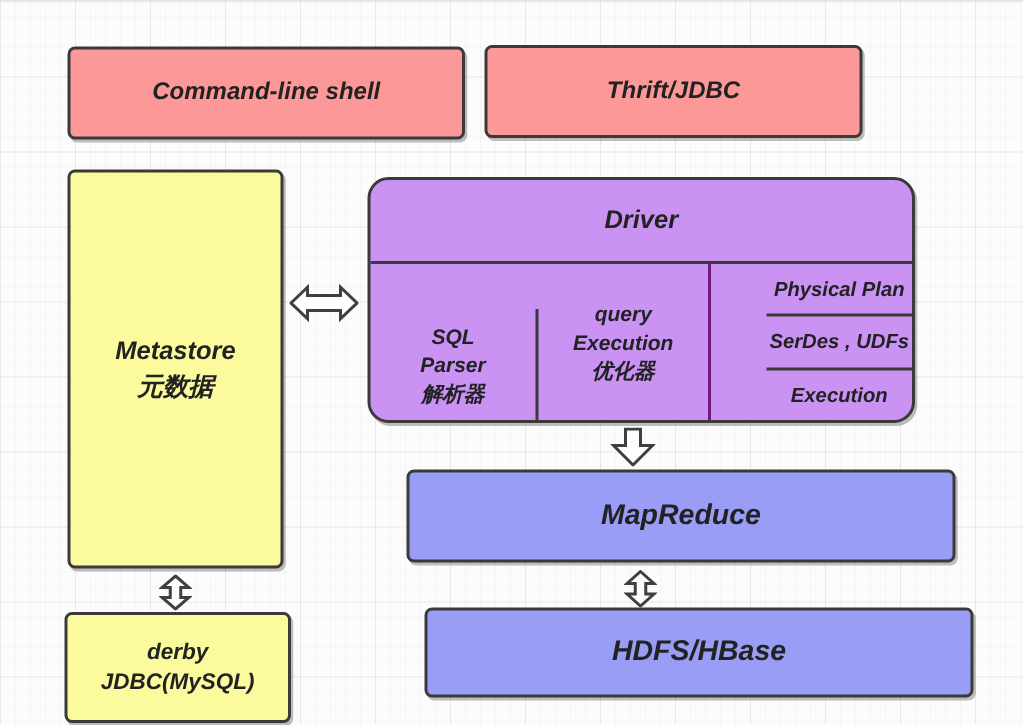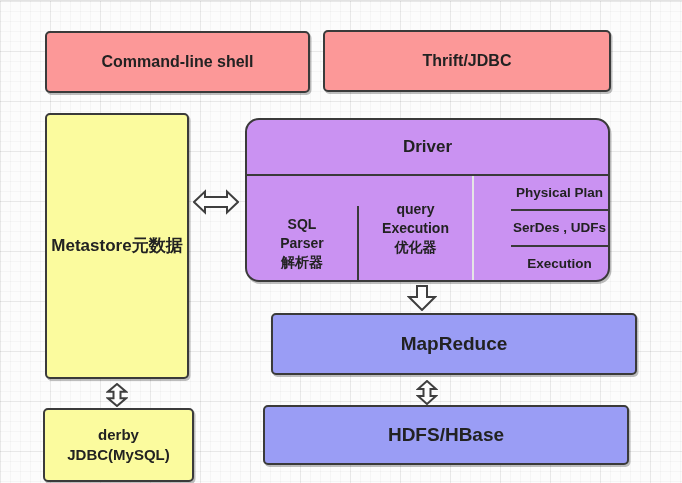--- a/index.html
+++ b/index.html
@@ -22,32 +22,33 @@
     box-sizing:border-box;
     border:2px solid #3a3a3a;
     border-radius:5px;
     display:flex;
     align-items:center;
     justify-content:center;
     text-align:right;
     font-weight:bold;
     color:#222;
     box-shadow:1.5px 2px 0 rgba(0,0,0,0.25);
+    font-style:italic;
   }
   .pink{background:#fc9898;}
   .yellow{background:#fbfb9e;}
   .purple{background:#ca92f2;}
   .blue{background:#9a9df5;margin-left:25px;}
 
   .cli{left:45px;top:30px;width:265px;height:62px;font-size:16px;}
-  .thrift{left:323px;top:29px;width:288px;height:62px;font-size:16px;}
-  .metastore{left:45px;top:112px;width:144px;height:266px;font-size:17px;flex-direction:row;line-height:24px;}
+  .thrift{left:323px;top:29px;width:252px;height:62px;font-size:16px;}
+  .metastore{left:45px;top:112px;width:144px;height:266px;font-size:17px;flex-direction:column;line-height:24px;}
   .derby{left:43px;top:407px;width:151px;height:74px;font-size:15px;flex-direction:column;line-height:20px;}
   .mapreduce{left:246px;top:312px;width:366px;height:62px;font-size:19px;}
-  .hdfs{left:238px;top:404px;width:366px;height:60px;font-size:19px;}
+  .hdfs{left:258px;top:404px;width:366px;height:60px;font-size:19px;}
 
   .driver-box{
     left:245px;top:117px;width:365px;height:164px;
     border-radius:14px;
     flex-direction:column;
     align-items:stretch;justify-content:flex-start;
     padding:0;
   }
   .driver-header{
     box-sizing:border-box;
@@ -57,21 +58,21 @@
     font-size:17px;
   }
   .driver-body{flex:1;display:flex;align-items:stretch;}
   .driver-cell{
     box-sizing:border-box;
     display:flex;flex-direction:column;
     align-items:center;justify-content:center;
     font-size:14px;line-height:19px;
   }
   .cell-sql{width:112px;border-right:2px solid #3a3a3a;margin-top:30px;}
-  .cell-opt{width:115px;border-right:2px solid #e5e5e5;}
+  .cell-opt{width:115px;border-right:2px solid #701a75;}
   .right-col{flex:1;display:flex;flex-direction:column;align-items:stretch;padding-left:37px;}
   .right-row{
     box-sizing:border-box;
     flex:1;
     display:flex;align-items:center;justify-content:center;
     font-size:13.5px;font-weight:bold;
   }
   .right-row.rb{border-bottom:2px solid #3a3a3a;}
 
   .arrow{position:absolute;}

